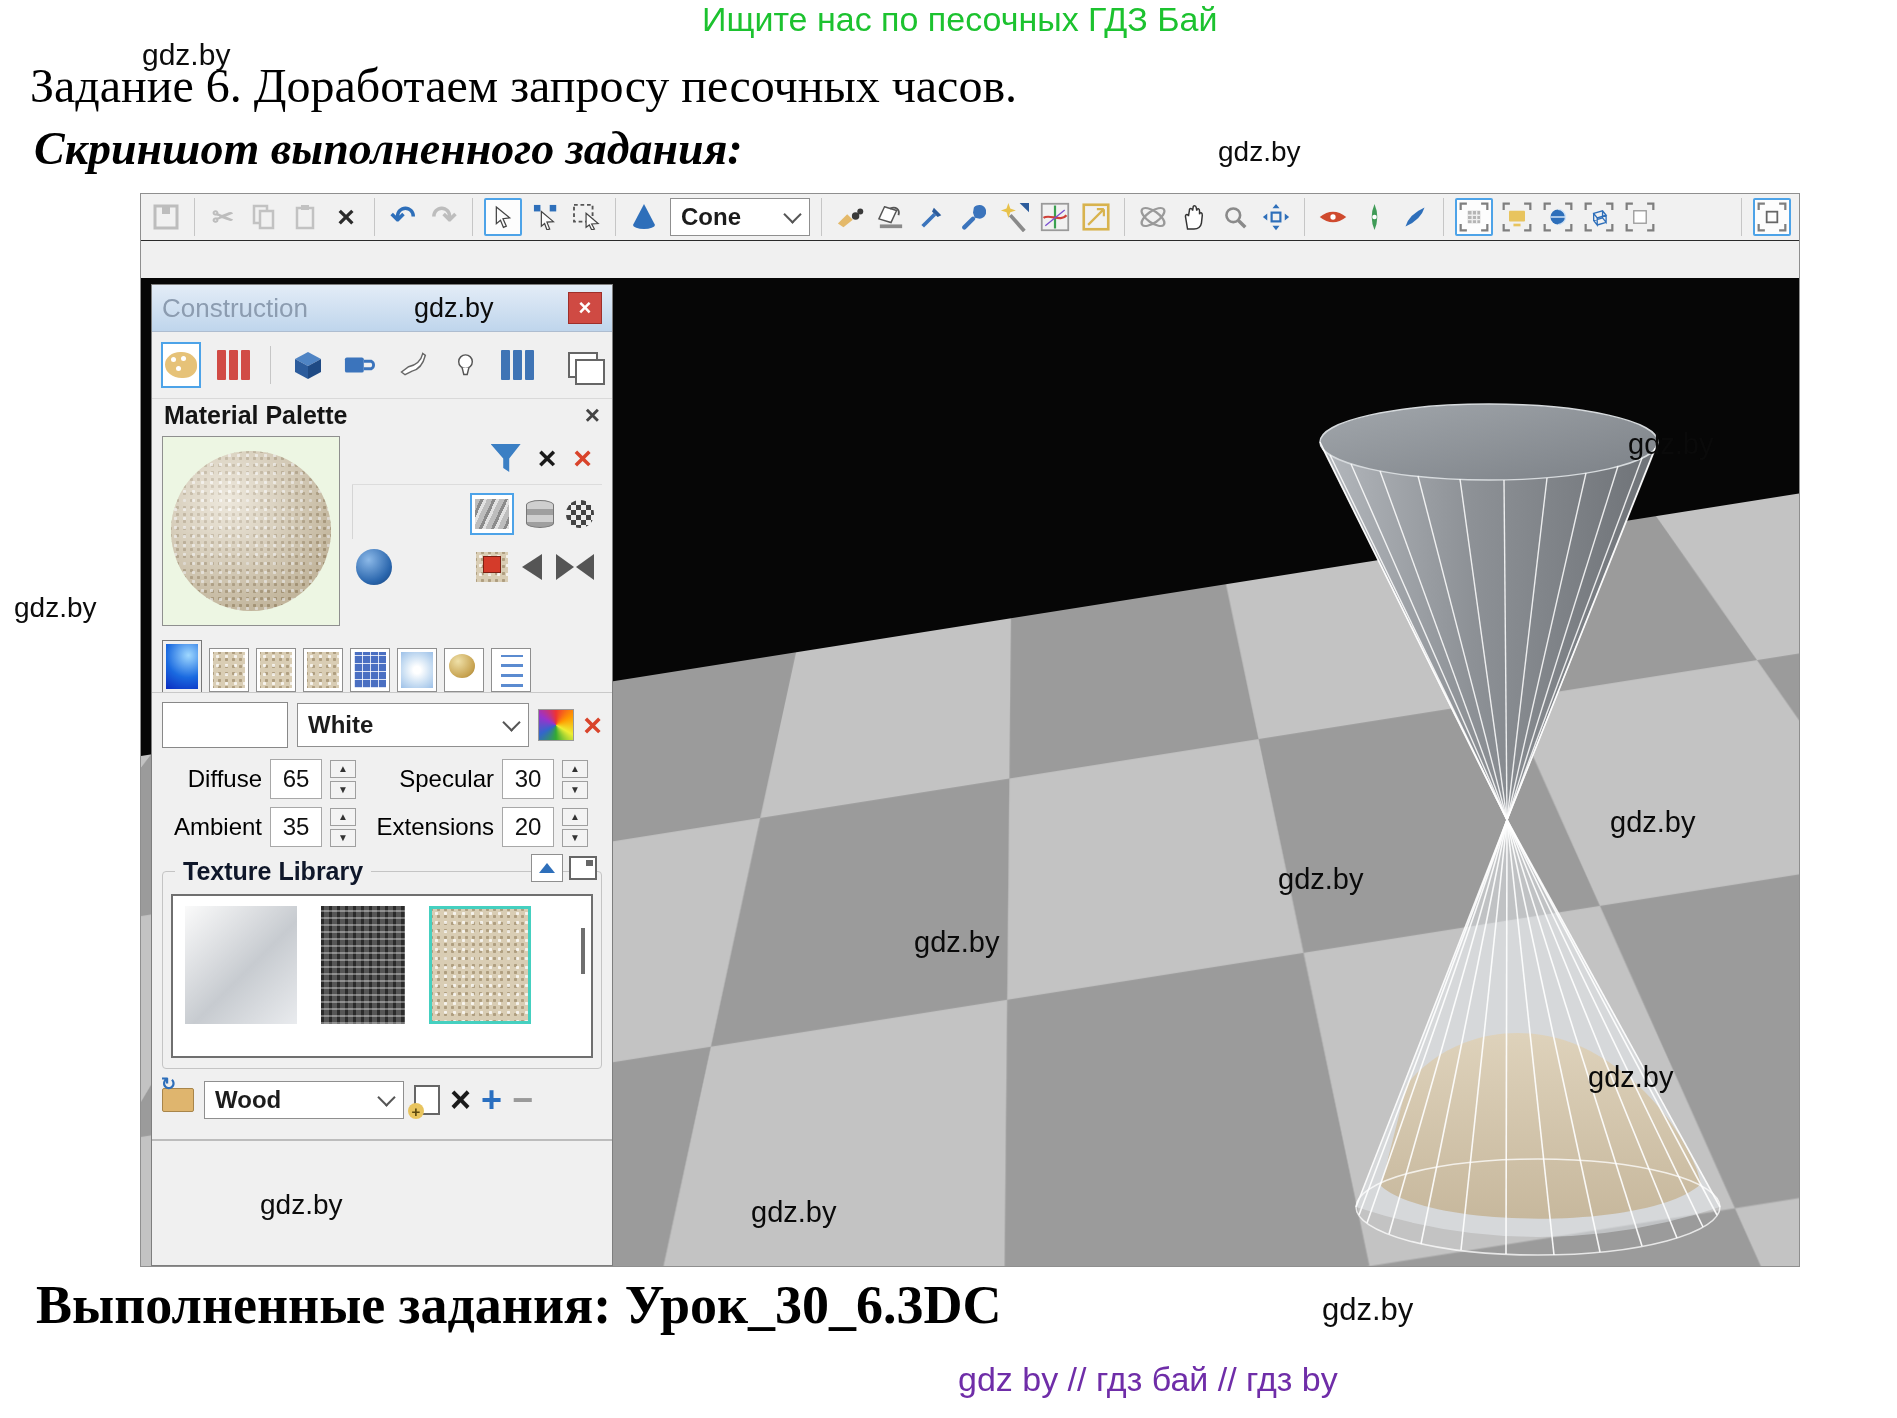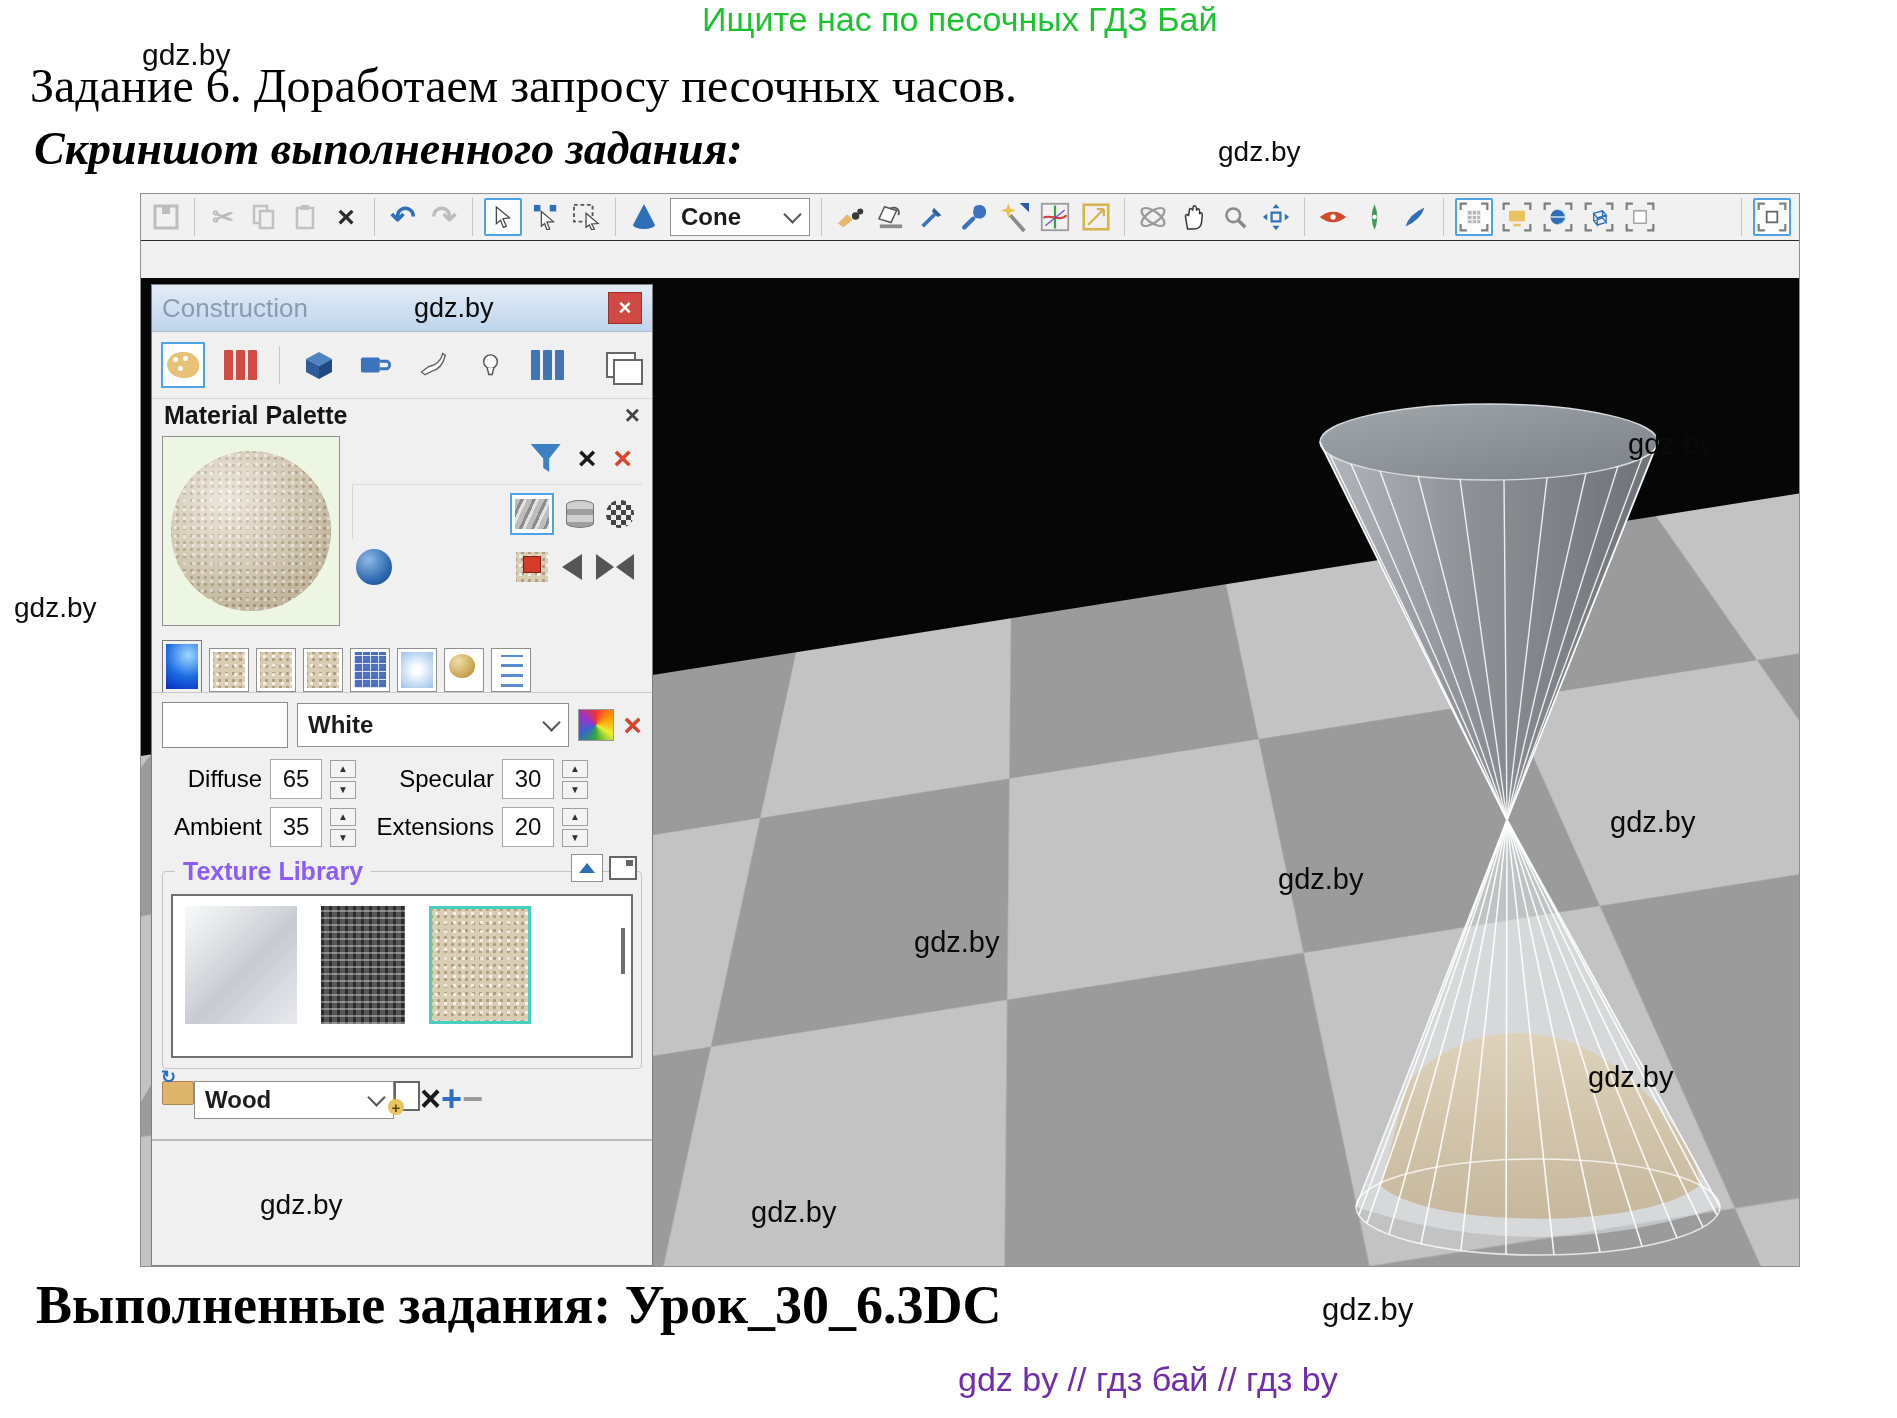--- a/index.html
+++ b/index.html
@@ -44,21 +44,21 @@
   .viewport{position:absolute;left:0;top:84px;right:0;bottom:0;background:#060606;overflow:hidden;}
   .horizonwrap{position:absolute;left:0;top:478px;width:1660px;height:900px;
                transform:skewY(-9deg);transform-origin:0 0;overflow:hidden;}
   .checker{position:absolute;left:-420px;top:0;width:2600px;height:1100px;
            background:conic-gradient(#c3c3c3 0 25%,#9b9b9b 0 50%,#c3c3c3 0 75%,#9b9b9b 0);
            background-size:430px 430px;
            transform:perspective(1200px) rotateX(50deg);transform-origin:50% 0;}
   .scene-svg{position:absolute;left:0;top:0;width:1660px;height:990px;}
   .vp-wm{position:absolute;font-size:29px;color:#0a0a0a;}
   
-  .panel{position:absolute;left:10px;top:6px;width:502px;bottom:0;background:#f0f0f0;
+  .panel{position:absolute;left:10px;top:6px;width:462px;bottom:0;background:#f0f0f0;
          border:1px solid #7e7e7e;box-sizing:border-box;display:flex;flex-direction:column;}
   .p-title{height:46px;flex:0 0 auto;background:linear-gradient(#e3ecf7,#bfd5ec);
            display:flex;align-items:center;padding:0 10px;font-size:26px;color:#8c9cb0;
            position:relative;border-bottom:1px solid #aebdd0;}
   .p-title .wm{position:absolute;left:262px;top:8px;font-size:27px;color:#0c0c0c;}
   .p-close{margin-left:auto;width:32px;height:30px;background:#cf4a43;color:#fff;
            display:flex;align-items:center;justify-content:center;font-size:22px;font-weight:bold;
            border:1px solid #9e2f2a;}
   .p-icons{height:66px;flex:0 0 auto;display:flex;align-items:center;gap:13px;padding:0 9px;
            border-bottom:1px solid #d9d9d9;}
@@ -148,37 +148,37 @@
   .pval{height:38px;background:#fff;border:1px solid #a8a8a8;display:flex;align-items:center;
         justify-content:center;font-size:24px;}
   .spin{display:flex;flex-direction:column;gap:3px;}
   .spin b{width:24px;height:16px;border:1px solid #9f9f9f;background:#f3f3f3;display:flex;
           align-items:center;justify-content:center;font-size:10px;color:#333;}
   .spin b.up::before{content:"▲";}
   .spin b.dn::before{content:"▼";}
   .tex-group{flex:0 0 auto;margin:14px 10px 0;border:1px solid #c4c4c4;border-radius:4px;
              position:relative;padding:22px 8px 10px;}
   .tex-legend{position:absolute;top:-15px;left:12px;background:#f0f0f0;padding:0 8px;
-              font-size:25px;font-weight:bold;color:#8b5cf6;}
+              font-size:25px;font-weight:bold;color:#0f172a;}
   .tex-tools{position:absolute;top:-18px;right:4px;display:flex;gap:6px;align-items:center;}
   .upbtn{width:30px;height:26px;border:1px solid #8f8f8f;background:#fff;display:flex;
          align-items:center;justify-content:center;}
   .upbtn::before{content:"";width:0;height:0;border-left:8px solid transparent;
          border-right:8px solid transparent;border-bottom:10px solid #2e6fba;}
   .dockicon{width:24px;height:20px;border:2px solid #666;background:#fff;position:relative;}
   .dockicon::after{content:"";position:absolute;right:2px;top:2px;width:7px;height:6px;background:#666;}
   .tex-box{border:2px solid #6f6f6f;background:#fff;height:140px;display:flex;gap:24px;
            padding:10px 12px;position:relative;}
   .thumb1{width:112px;height:118px;background:linear-gradient(135deg,#fafafa,#c7cbd0 55%,#e9ebee);}
   .thumb2{width:84px;height:118px;background:#565656;
       background-image:repeating-linear-gradient(0deg,rgba(255,255,255,.35) 0 2px,transparent 2px 7px),
                        repeating-linear-gradient(90deg,rgba(0,0,0,.5) 0 3px,transparent 3px 8px);}
   .thumb3{width:96px;height:112px;border:3px solid #45d0c0;}
   .tex-scroll{position:absolute;right:6px;top:32px;width:4px;height:46px;background:#6f6f6f;}
-  .wood-row{flex:0 0 auto;display:flex;padding:12px 10px 10px;}
+  .wood-row{flex:0 0 auto;display:flex;align-items:center;gap:10px;padding:12px 10px 10px;}
   .folder{width:30px;height:22px;background:#dfb56e;border:1px solid #a8854a;border-radius:2px;
           position:relative;}
   .folder::before{content:"↻";position:absolute;left:-2px;top:-16px;color:#2e6fba;
           font-size:18px;font-weight:bold;}
   .wood-combo{width:178px;}
   .docplus{width:22px;height:26px;background:#fff;border:2px solid #666;position:relative;}
   .docplus::after{content:"+";position:absolute;left:-8px;bottom:-6px;width:16px;height:16px;
       background:#e8c45e;border-radius:50%;color:#5d4a10;font-size:15px;font-weight:bold;
       display:flex;align-items:center;justify-content:center;}
   .plus-blue{font-size:36px;font-weight:bold;color:#2a6fc0;line-height:1;}

